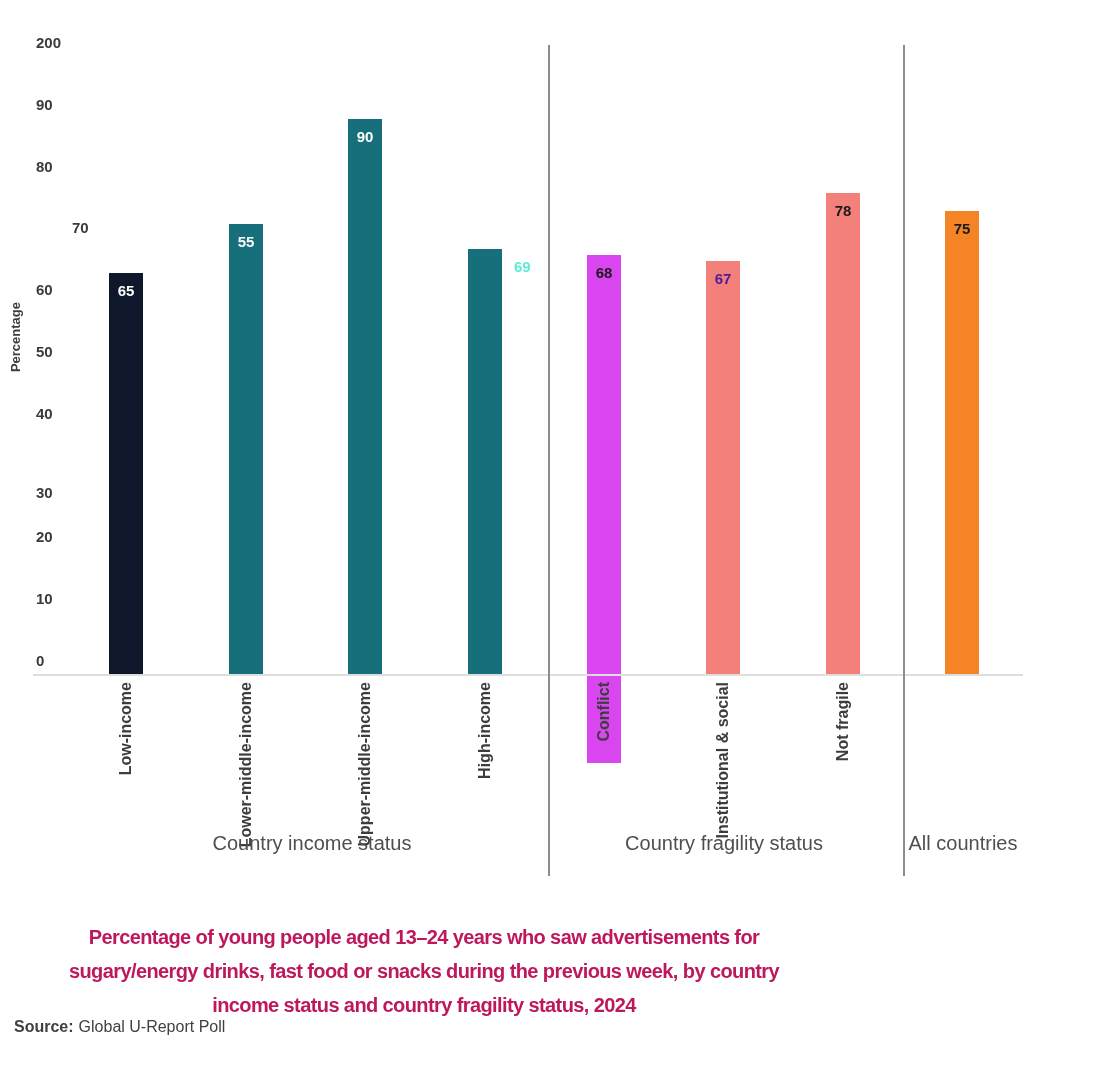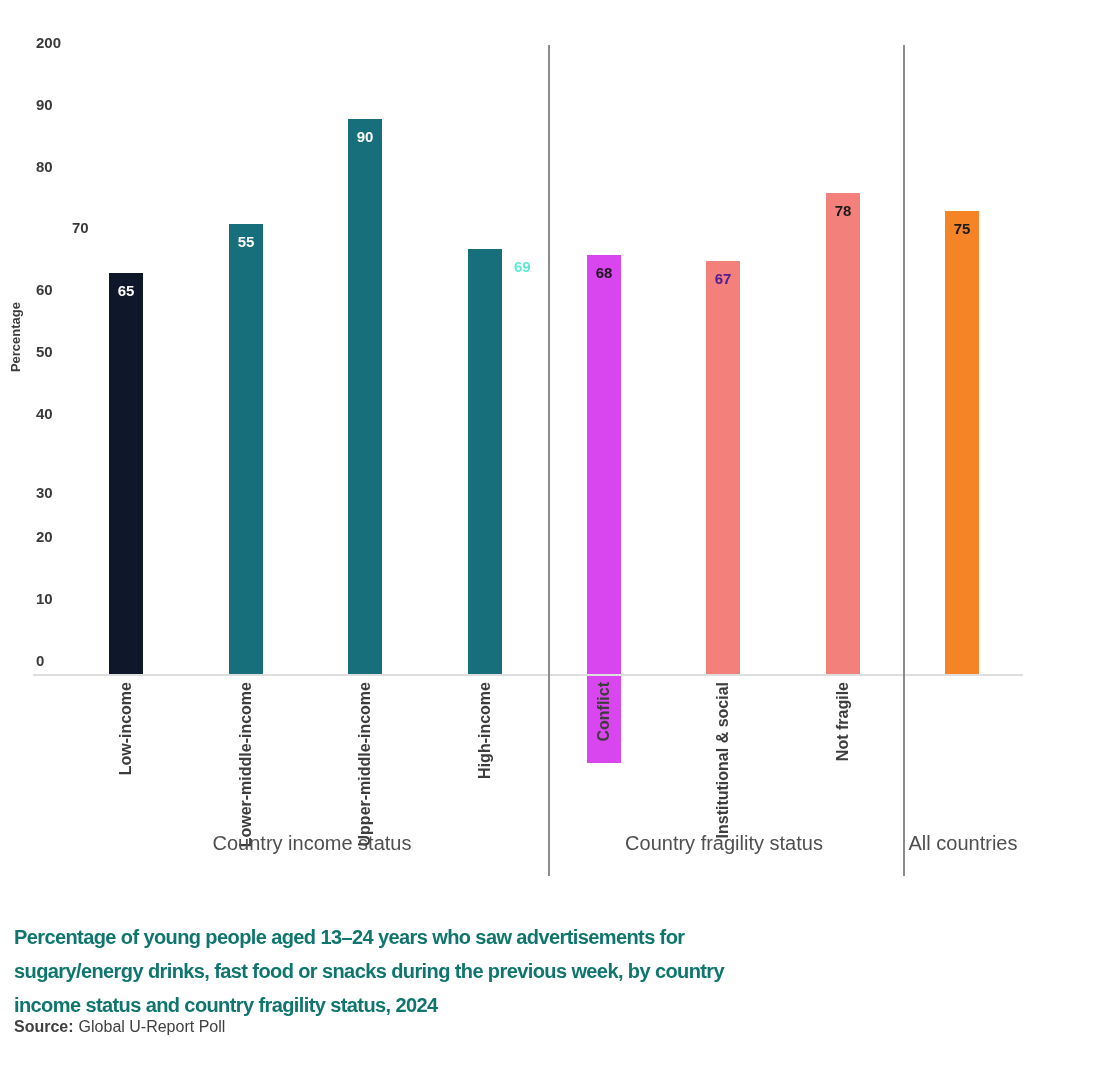--- a/index.html
+++ b/index.html
@@ -72,24 +72,25 @@
   }
   .title-block {
     position: absolute;
     left: 14px;
     top: 920px;
     width: 820px;
   }
   .title-line {
     font-size: 20px;
     font-weight: bold;
-    color: #0f766e;
+    color: #be185d;
     line-height: 34px;
     letter-spacing: -0.6px;
     white-space: nowrap;
+    text-align: center;
   }
   .source-line {
     position: absolute;
     left: 14px;
     top: 1016px;
     font-size: 16px;
     color: #404040;
     line-height: 22px;
   }
   .source-label { font-weight: bold; margin-top: 11px; }

